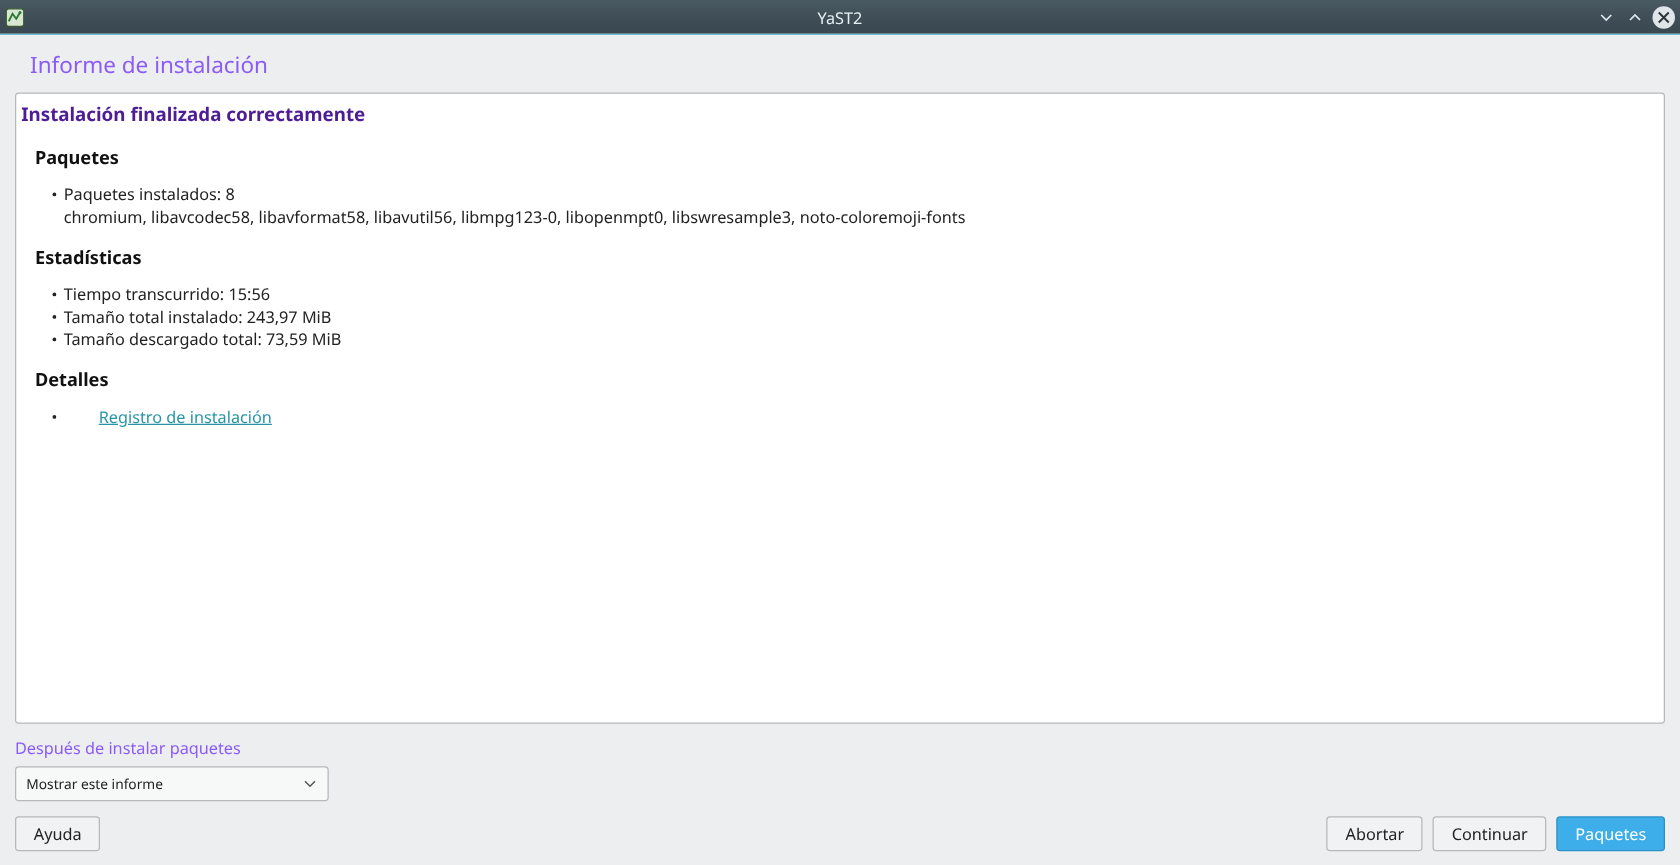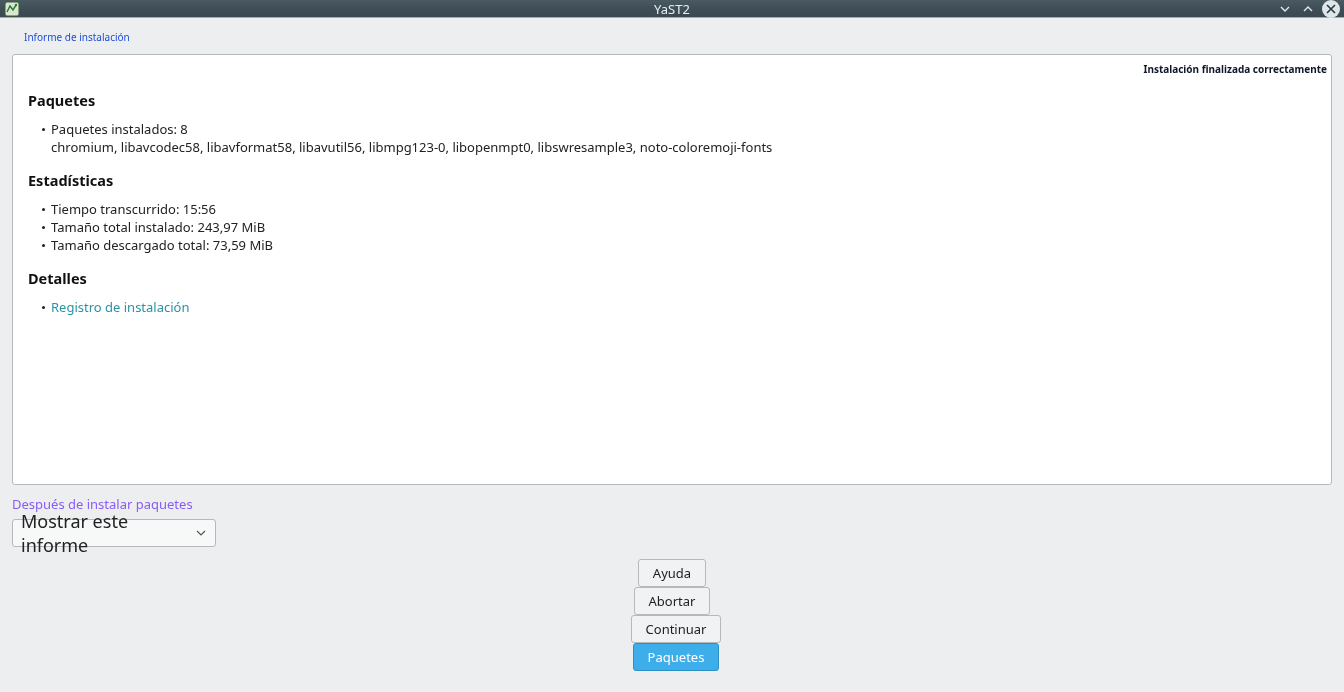--- a/index.html
+++ b/index.html
@@ -6,21 +6,21 @@
 html, body {
   width: 1344px;
   height: 692px;
   font-family: "Noto Sans", "Segoe UI", Arial, sans-serif;
   font-size: 13px;
   background: #eceeef;
   color: #222;
   overflow: hidden;
 }
 .titlebar {
-  height: 18px;
+  height: 28px;
   background: linear-gradient(to bottom, #4a5a63 0%, #3f4e57 50%, #3a4850 100%);
   border-bottom: 1px solid #6fbfd6;
   display: flex;
   align-items: center;
   position: relative;
 }
 .titlebar-icon {
   width: 16px; height: 16px;
   margin-left: 4px;
   display: inline-flex;
@@ -59,40 +59,39 @@
 .container {
   width: 100%;
   height: calc(692px - 27px);
   display: flex;
   flex-direction: column;
   padding: 0;
 }
 
 .page-heading {
   padding: 12px 10px 10px 24px;
-  font-size: 10px;
-  color: #1d4ed8;
+  font-size: 18px;
+  color: #8b5cf6;
 }
 
 .report-box {
   margin: 0 12px;
   flex: 1;
   border: 1px solid #b4b9bc;
   border-radius: 3px;
   background: #fff;
   padding: 7px 4px 4px 4px;
   min-height: 0;
   overflow: auto;
 }
 .report-box h2 {
-  font-size: 10px;
+  font-size: 15px;
   font-weight: bold;
-  color: #0f172a;
+  color: #4c1d95;
   margin: 0 0 14px 0;
-  text-align: right;
 }
 .report-box h3 {
   font-size: 14.5px;
   font-weight: bold;
   color: #111;
   margin: 14px 0 10px 11px;
 }
 .report-box ul {
   list-style: none;
   margin: 0;
@@ -113,52 +112,53 @@
   background: #222;
   border-radius: 50%;
 }
 .report-box .pkglist {
   font-size: 13px;
   color: #222;
   line-height: 18px;
 }
 .report-box a.link {
   color: #2895a5;
+  text-decoration: underline;
   cursor: pointer;
+  margin-left: 28px;
 }
 
 .after-area {
   padding: 10px 12px 0 12px;
 }
 .after-label {
   font-size: 13px;
   color: #8b5cf6;
   margin-bottom: 6px;
 }
 .select {
-  width: 204px; height: 28px;
+  width: 251px; height: 28px;
   border: 1px solid #b4b9bc;
   border-radius: 3px;
   background: #f7f8f8;
   display: flex;
   align-items: center;
   padding: 0 6px 0 8px;
-  font-size: 18px;
+  font-size: 11px;
   color: #222;
   justify-content: space-between;
 }
 .select .caret {
   width: 16px; display: inline-flex; justify-content: center;
 }
 
 .button-row {
   display: flex;
   align-items: center;
   padding: 12px 12px 12px 12px;
-  flex-direction: column;
 }
 .btn {
   height: 28px;
   border: 1px solid #b4b9bc;
   border-radius: 3px;
   background: #f1f2f3;
   color: #222;
   font-size: 13px;
   padding: 0 14px;
   display: inline-flex;

